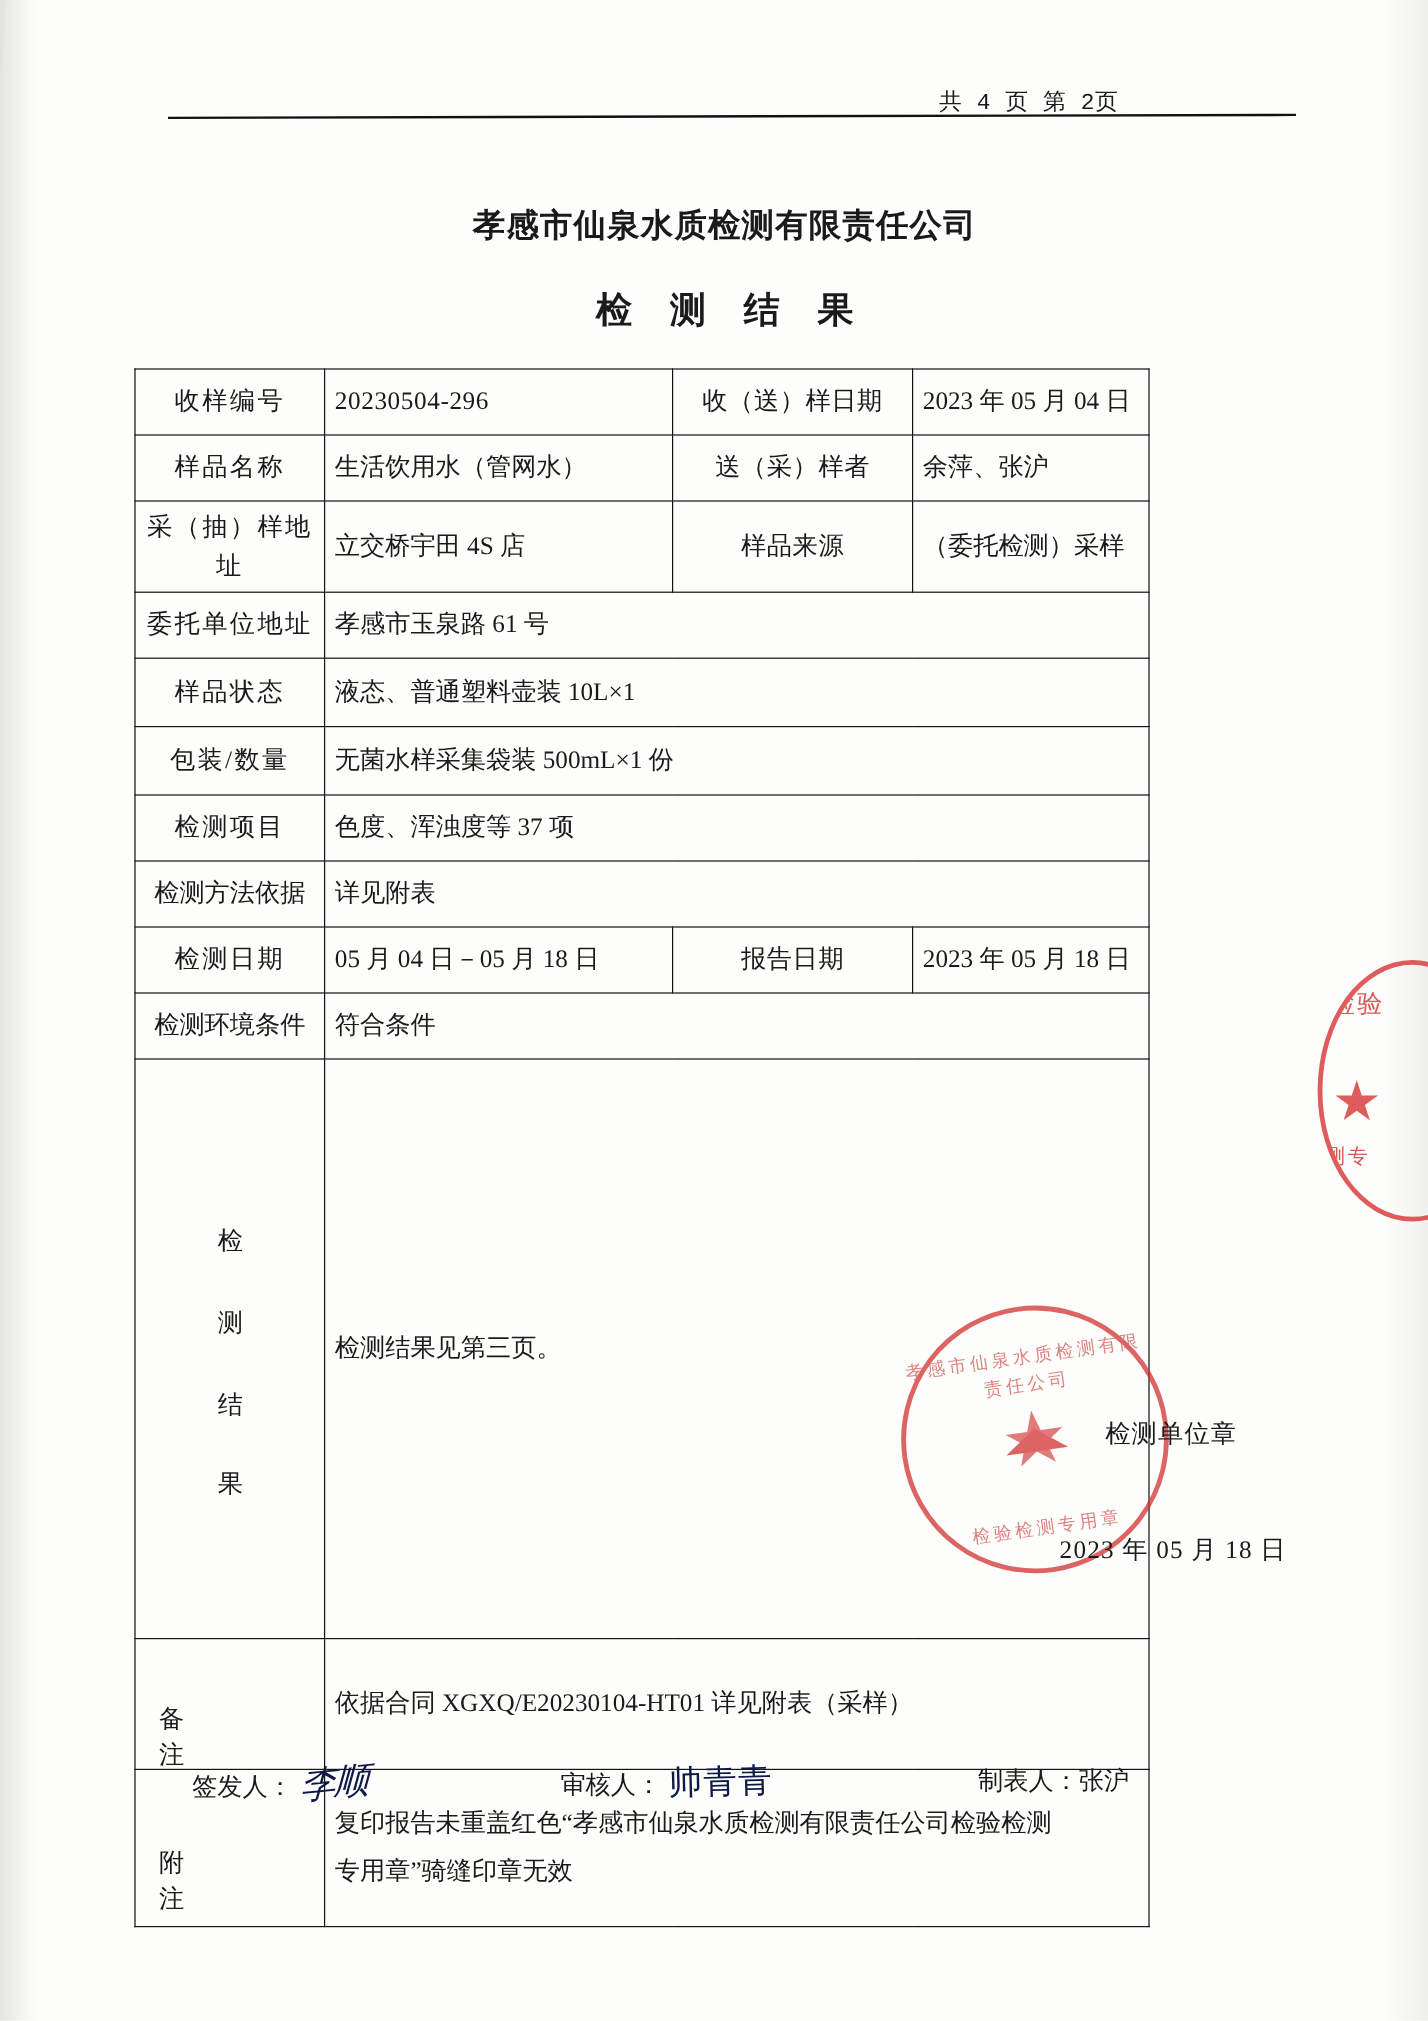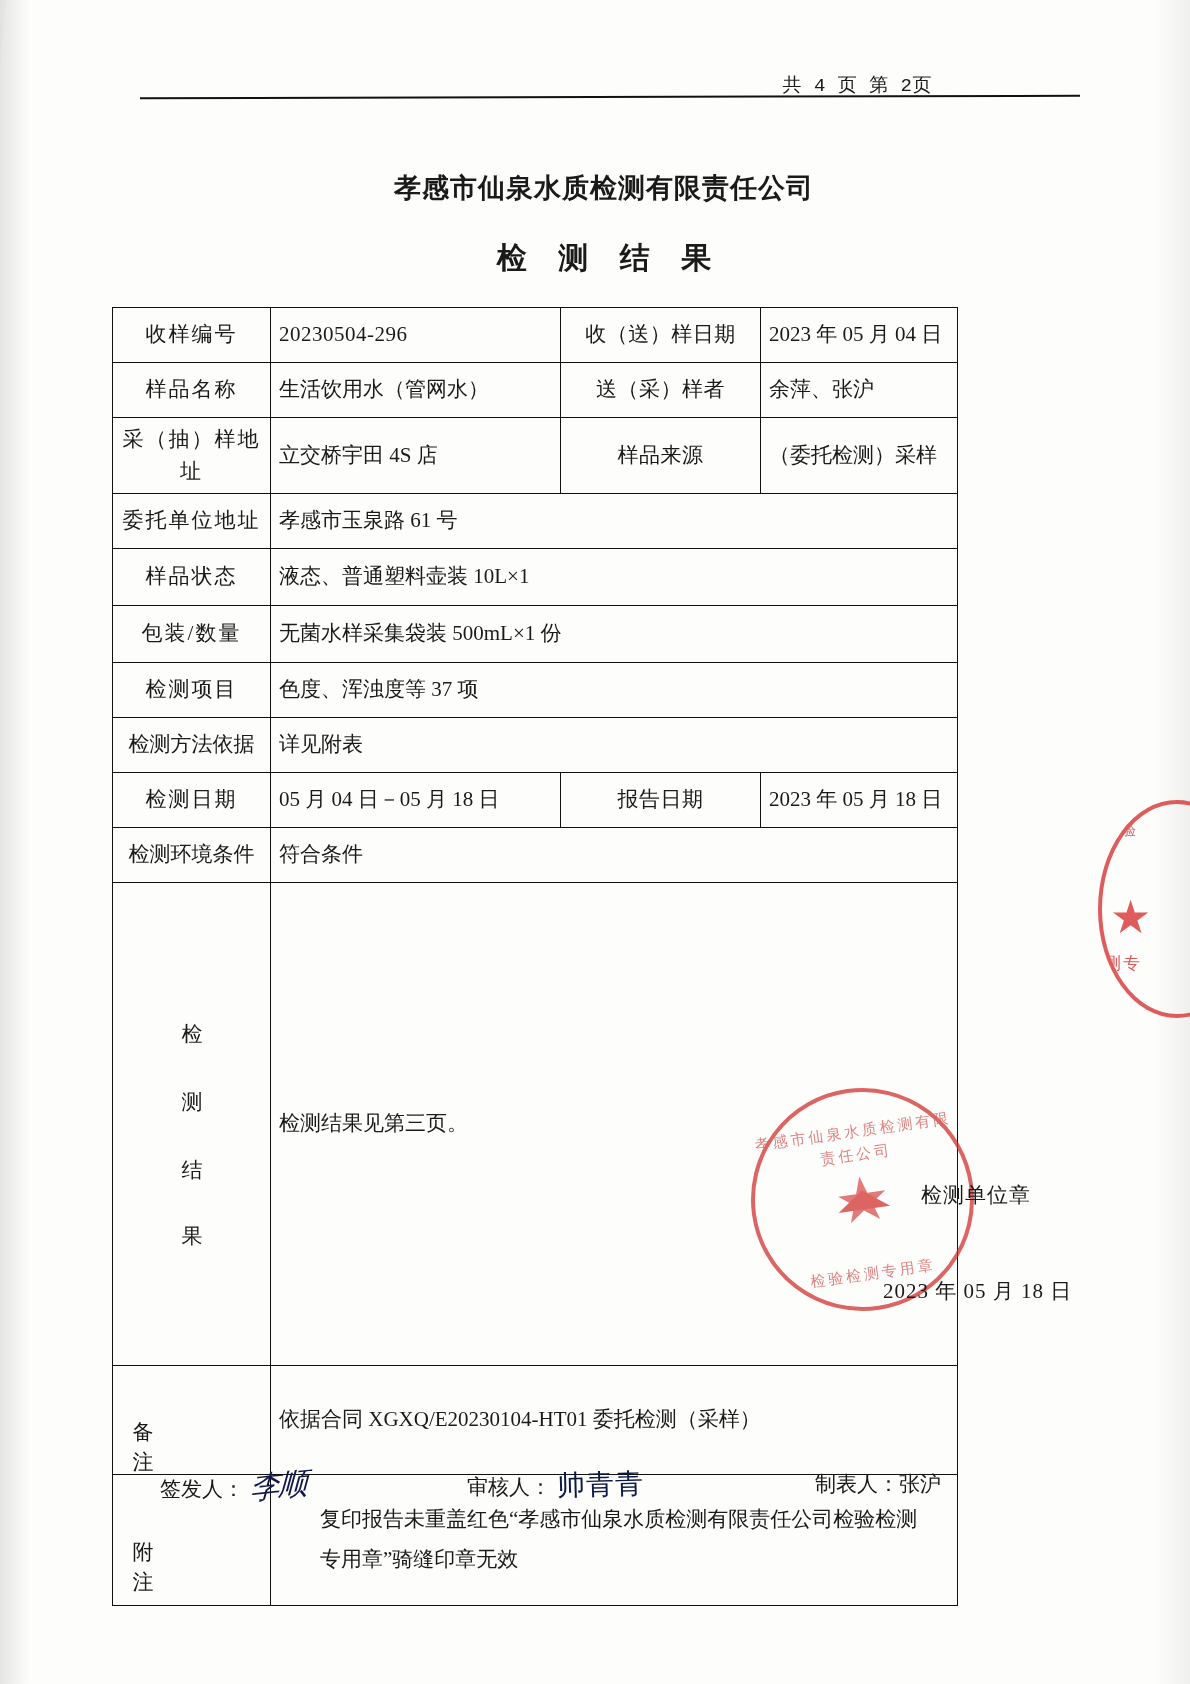--- a/index.html
+++ b/index.html
@@ -169,21 +169,21 @@
     font-size:21px;
     letter-spacing:1px;
   }
 
   .note-cell { height:96px; vertical-align:middle; }
   .note-lbl {
     width:158px; text-align:center;
   }
   .note-lbl span { display:block; line-height:2.1; letter-spacing:2px; }
   .note-text { text-align:left; padding-left:30px; font-size:21px; }
-  .note-text div { line-height:1.9;margin-left:41px; }
+  .note-text div { line-height:1.9; }
 
   
   .sign-row {
     position:absolute;
     left:112px;
     top:1450px;
     width:900px;
     height:70px;
     font-size:21px;
   }
@@ -224,21 +224,21 @@
     overflow:hidden;
   }
   .edge-seal .es-star {
     position:absolute;
     left:8px; top:86px;
     color:#d73030;
     font-size:46px;
   }
   .edge-seal .es-t1 {
     position:absolute; left:6px; top:18px;
-    color:#cc2a2a; font-size:13px; letter-spacing:2px;
+    color:#cc2a2a; font-size:21px; letter-spacing:2px;
   }
   .edge-seal .es-t2 {
     position:absolute; left:2px; top:148px;
     color:#cc2a2a; font-size:17px; letter-spacing:2px;
   }
   .scan-shadow {
     position:absolute;
     left:0; top:0; bottom:0; width:30px;
     background:linear-gradient(90deg, rgba(120,120,120,0.18), rgba(255,255,255,0));
   }
@@ -345,21 +345,21 @@
           <div class="seal-label">检测单位章</div>
           <div class="seal-date">2023 年 05 月 18 日</div>
         </div>
       </td>
     </tr>
 
     <tr>
       <td class="note-lbl note-cell">
         <span class="vert2">备 注</span>
       </td>
-      <td class="note-text note-cell" colspan="3">依据合同 XGXQ/E20230104-HT01 委托检测（采样）</td>
+      <td class="note-text note-cell" colspan="3">依据合同 XGXQ/E20230104-HT01 详见附表（采样）</td>
     </tr>
 
     <tr>
       <td class="note-lbl" style="height:118px">
         <span class="vert2">附 注</span>
       </td>
       <td class="note-text" colspan="3">
         <div>复印报告未重盖红色“孝感市仙泉水质检测有限责任公司检验检测</div>
         <div>专用章”骑缝印章无效</div>
       </td>

